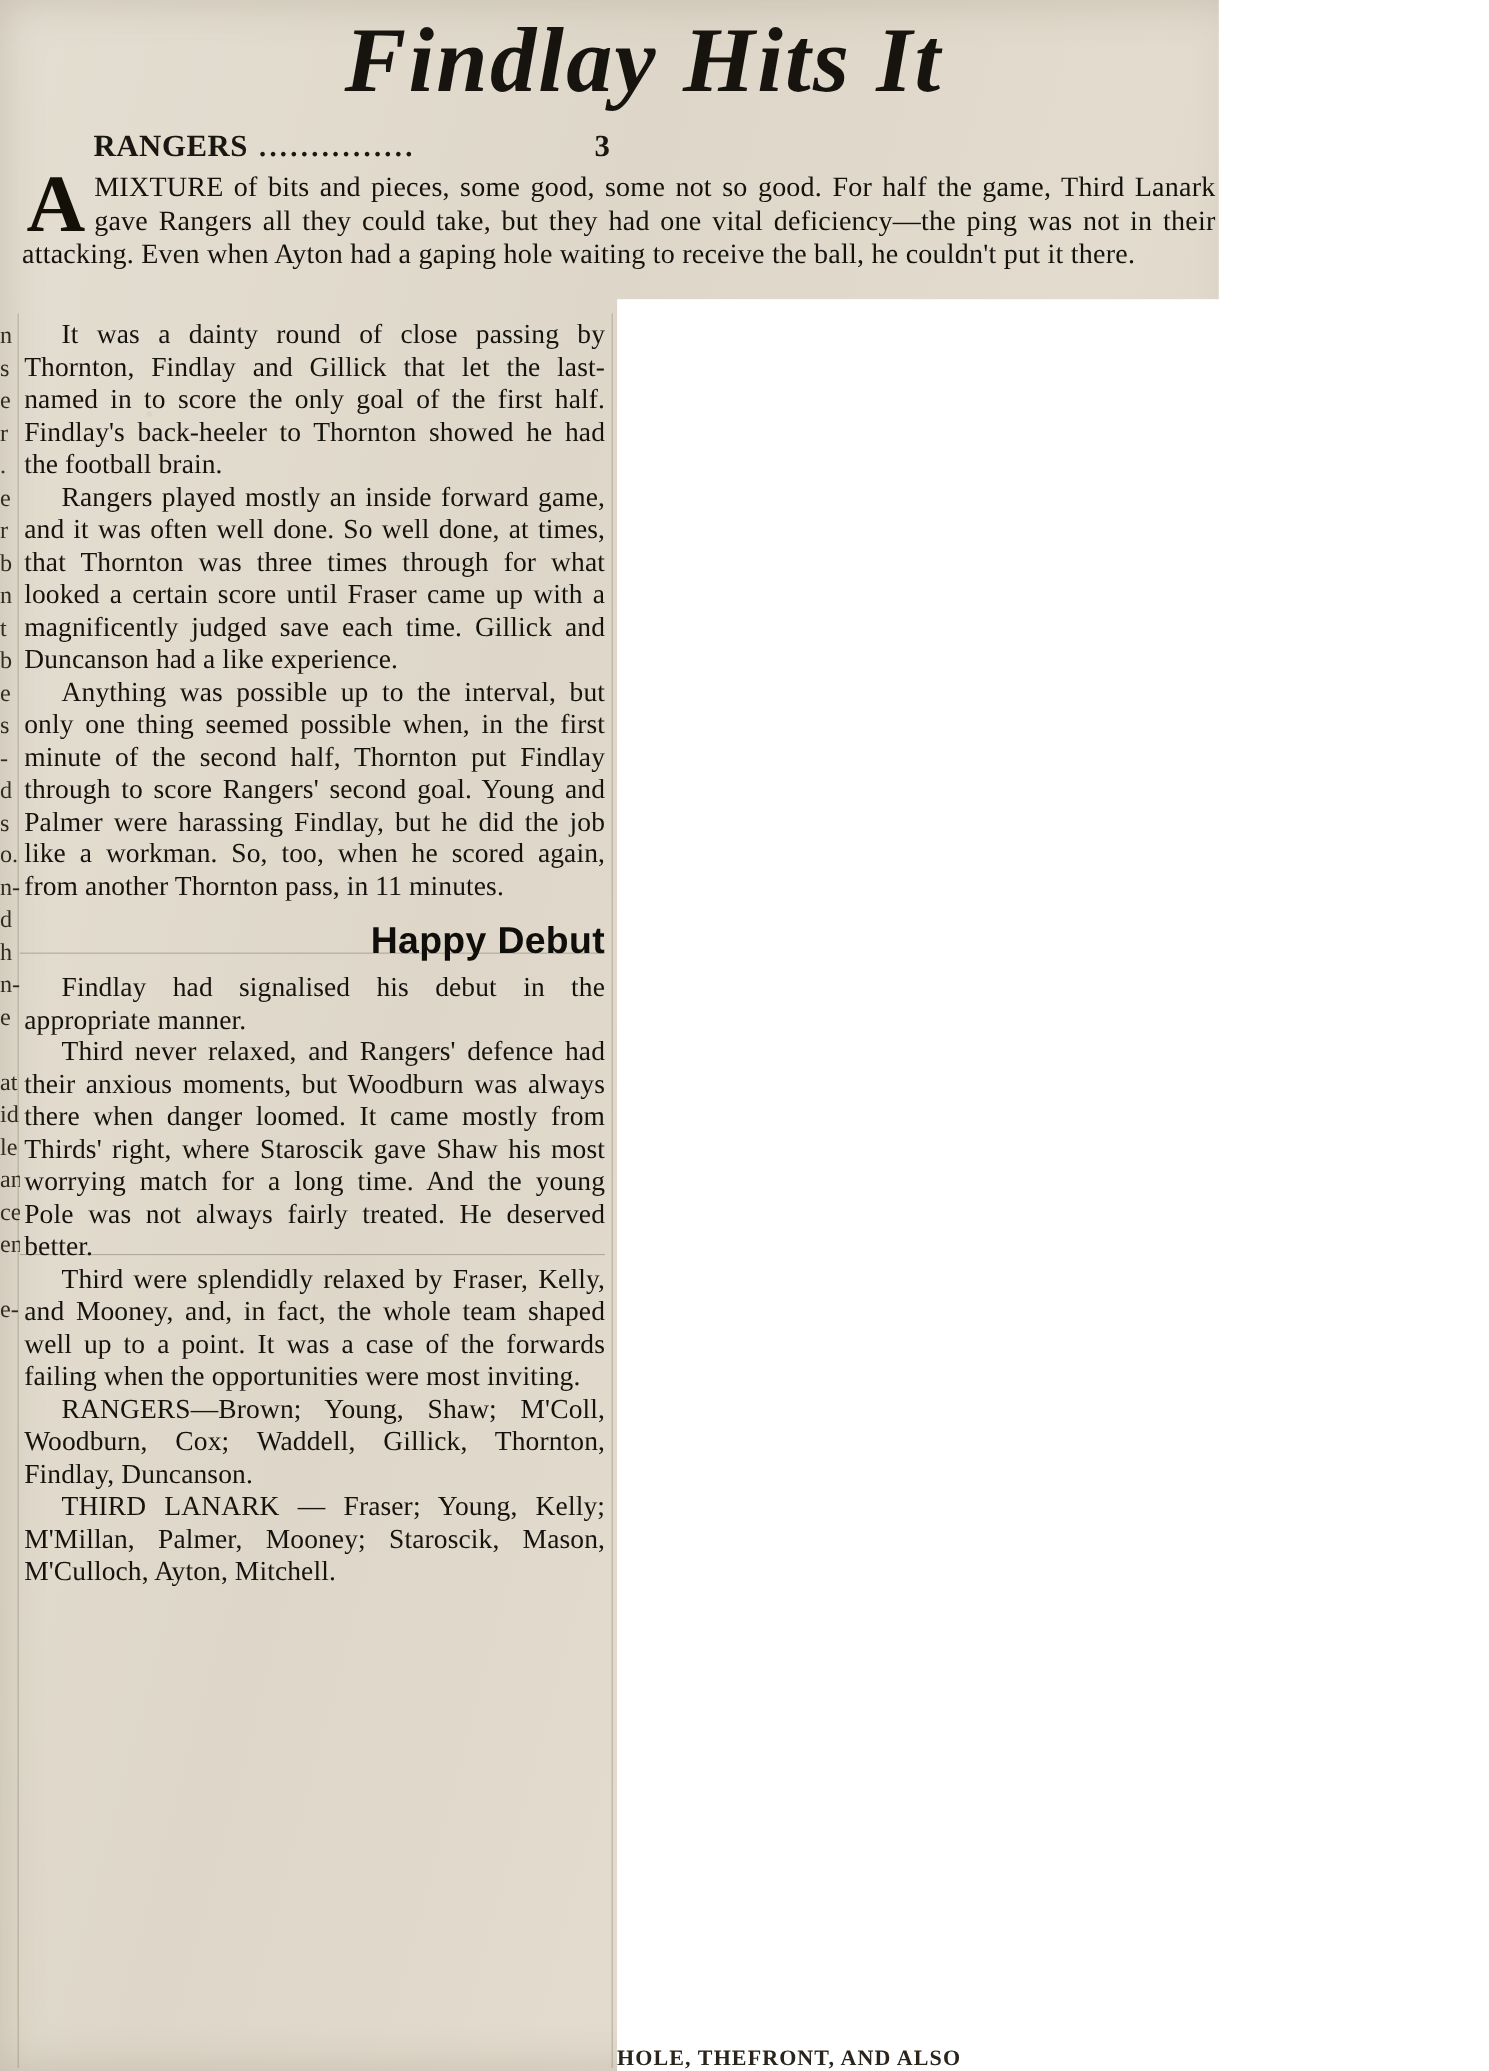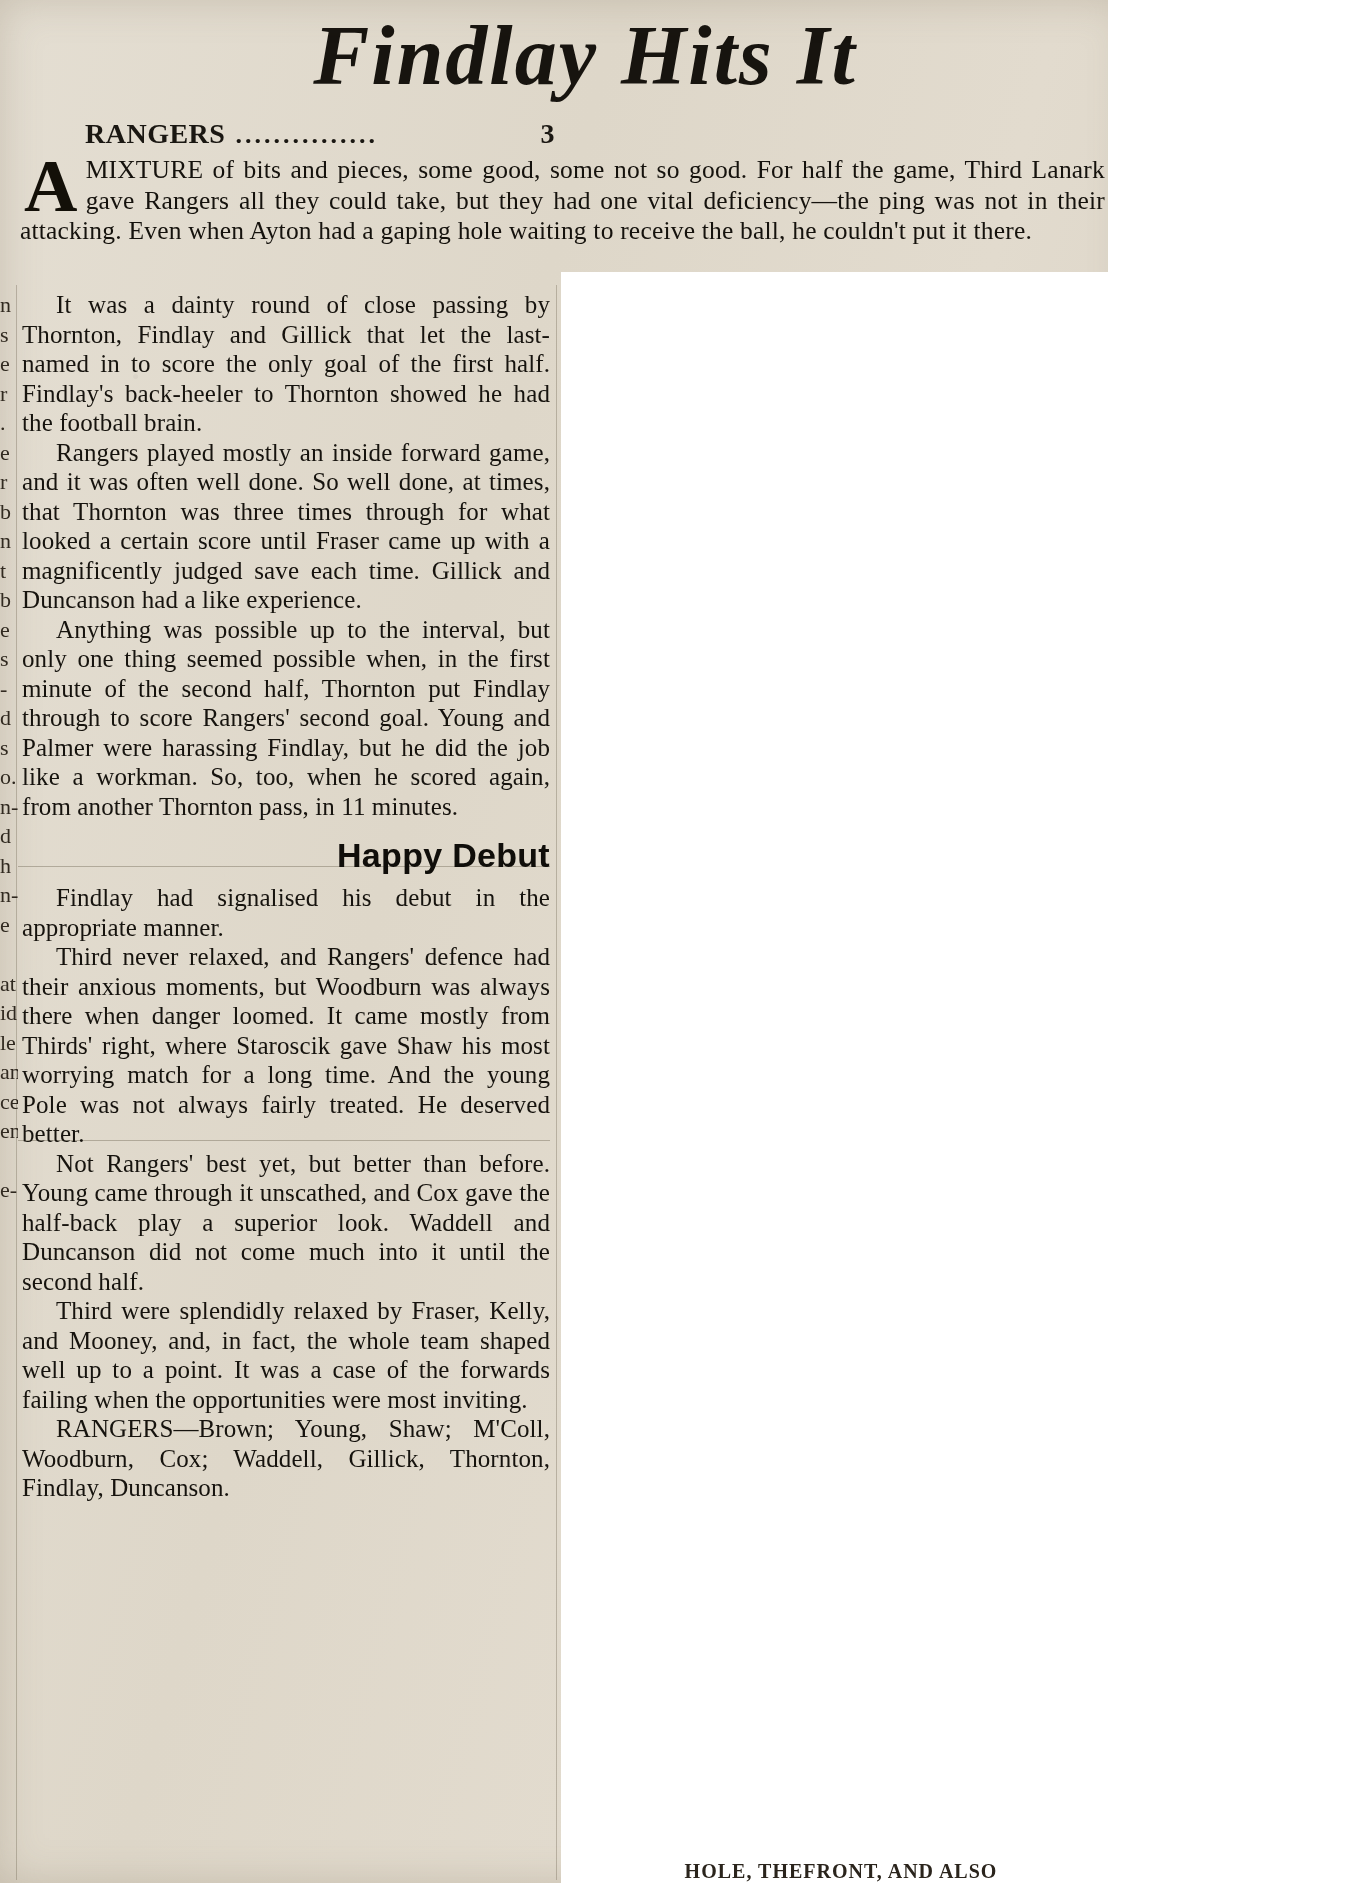--- a/index.html
+++ b/index.html
@@ -188,21 +188,20 @@
     left: 561px;
     top: 1860px;
     width: 560px;
     height: 23px;
     overflow: hidden;
     font-family: "Liberation Serif", serif;
     font-weight: bold;
     font-size: 20px;
     color: #2a241c;
     letter-spacing: 1px;
-    text-align: center;
   }
   .edge-shadow {
     position: absolute;
     left: 0; top: 0; width: 1130px; height: 1883px;
     box-shadow: inset 0 0 40px rgba(120,105,80,0.25);
     pointer-events: none;
   }
 </style>
 </head>
 <body>
@@ -273,24 +272,24 @@
 
     <div class="column">
       <p>It was a dainty round of close passing by Thornton, Findlay and Gillick that let the last-named in to score the only goal of the first half. Findlay's back-heeler to Thornton showed he had the football brain.</p>
       <p>Rangers played mostly an inside forward game, and it was often well done. So well done, at times, that Thornton was three times through for what looked a certain score until Fraser came up with a magnificently judged save each time. Gillick and Duncanson had a like experience.</p>
       <p>Anything was possible up to the interval, but only one thing seemed possible when, in the first minute of the second half, Thornton put Findlay through to score Rangers' second goal. Young and Palmer were harassing Findlay, but he did the job like a workman. So, too, when he scored again, from another Thornton pass, in 11 minutes.</p>
 
       <div class="subhead">Happy Debut</div>
 
       <p>Findlay had signalised his debut in the appropriate manner.</p>
       <p>Third never relaxed, and Rangers' defence had their anxious moments, but Woodburn was always there when danger loomed. It came mostly from Thirds' right, where Staroscik gave Shaw his most worrying match for a long time. And the young Pole was not always fairly treated. He deserved better.</p>
-      <p>Not Rangers' best yet, but better than before. Young came through it unscathed, and Cox gave the half-back play a superior look. Waddell and Duncanson did not come much into it until the second half.</p>
       <p>Third were splendidly relaxed by Fraser, Kelly, and Mooney, and, in fact, the whole team shaped well up to a point. It was a case of the forwards failing when the opportunities were most inviting.</p>
 
       <p class="lineup">RANGERS—Brown; Young, Shaw; M'Coll, Woodburn, Cox; Waddell, Gillick, Thornton, Findlay, Duncanson.</p>
+      <p class="lineup" style="margin-top:0">THIRD LANARK — Fraser; Young, Kelly; M'Millan, Palmer, Mooney; Staroscik, Mason, M'Culloch, Ayton, Mitchell.</p>
     </div>
 
     <div class="edge-shadow"></div>
   </div>
 
   <div class="white-overlay"></div>
   <div class="white-overlay-2"></div>
 
   <div class="bottom-sliver">HOLE, THEFRONT, AND  ALSO</div>
 

